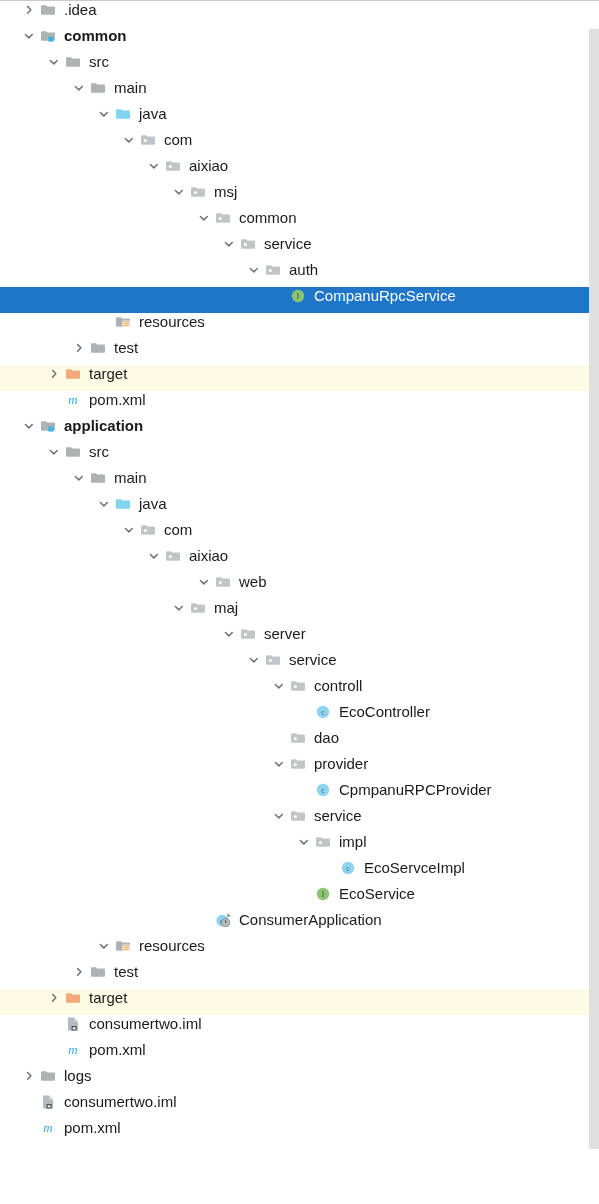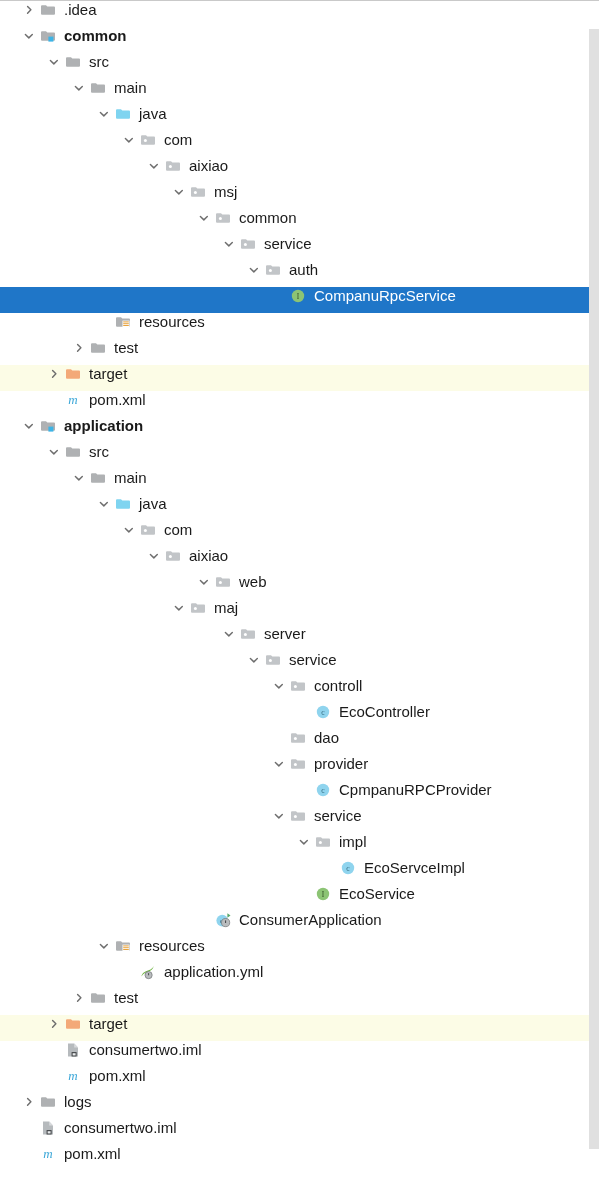--- a/index.html
+++ b/index.html
@@ -576,32 +576,20 @@
             <path d="M1 4.2a1 1 0 0 1 1-1h4l1.3 1.4H14a1 1 0 0 1 1 1v6.2a1 1 0 0 1-1 1H2a1 1 0 0 1-1-1z" fill="#afb1b3"></path>
             <rect x="7.5" y="6.6" width="7" height="7" fill="#fdfdfd"></rect>
             <rect x="8.2" y="7.4" width="5.6" height="1" fill="#e8a33d"></rect>
             <rect x="8.2" y="9.2" width="5.6" height="1" fill="#e8a33d"></rect>
             <rect x="8.2" y="11" width="5.6" height="1" fill="#e8a33d"></rect>
           </svg>
         </span>
         <span class="label">resources</span>
       </div>
       <div class="tree-row">
-        <span class="indent" style="width: 120px;"></span>
-        <span class="chev empty"></span>
-        <span class="icon">
-          <svg width="16" height="16" viewBox="0 0 16 16" xmlns="http://www.w3.org/2000/svg">
-            <path d="M13.8 2.1C11.5 6.6 7.3 6.4 4.3 8.2c-2.5 1.5-2.9 4.2-2.9 4.2S3.4 9 6.3 8.4c5.1-1.1 6.6-3.4 7.5-6.3z" fill="#6cb33f"></path>
-            <circle cx="8.6" cy="11.1" r="3.6" fill="#b9bcbe" stroke="#6e7173" stroke-width="0.7"></circle>
-            <path d="M8.6 9.1v2.2" stroke="#3f4244" stroke-width="0.9"></path>
-          </svg>
-        </span>
-        <span class="label">application.yml</span>
-      </div>
-      <div class="tree-row">
         <span class="indent" style="width: 70px;"></span>
         <span class="chev">
           <svg width="12" height="12" viewBox="0 0 16 16" xmlns="http://www.w3.org/2000/svg">
             <path d="M6.1 3.2l4.4 4.6-4.4 4.6" fill="none" stroke="#6e6e6e" stroke-width="1.9" stroke-linecap="round" stroke-linejoin="round"></path>
           </svg>
         </span>
         <span class="icon">
           <svg width="16" height="16" viewBox="0 0 16 16" xmlns="http://www.w3.org/2000/svg">
             <path d="M1 4.2a1 1 0 0 1 1-1h4l1.3 1.4H14a1 1 0 0 1 1 1v6.2a1 1 0 0 1-1 1H2a1 1 0 0 1-1-1z" fill="#afb1b3"></path>
           </svg>

